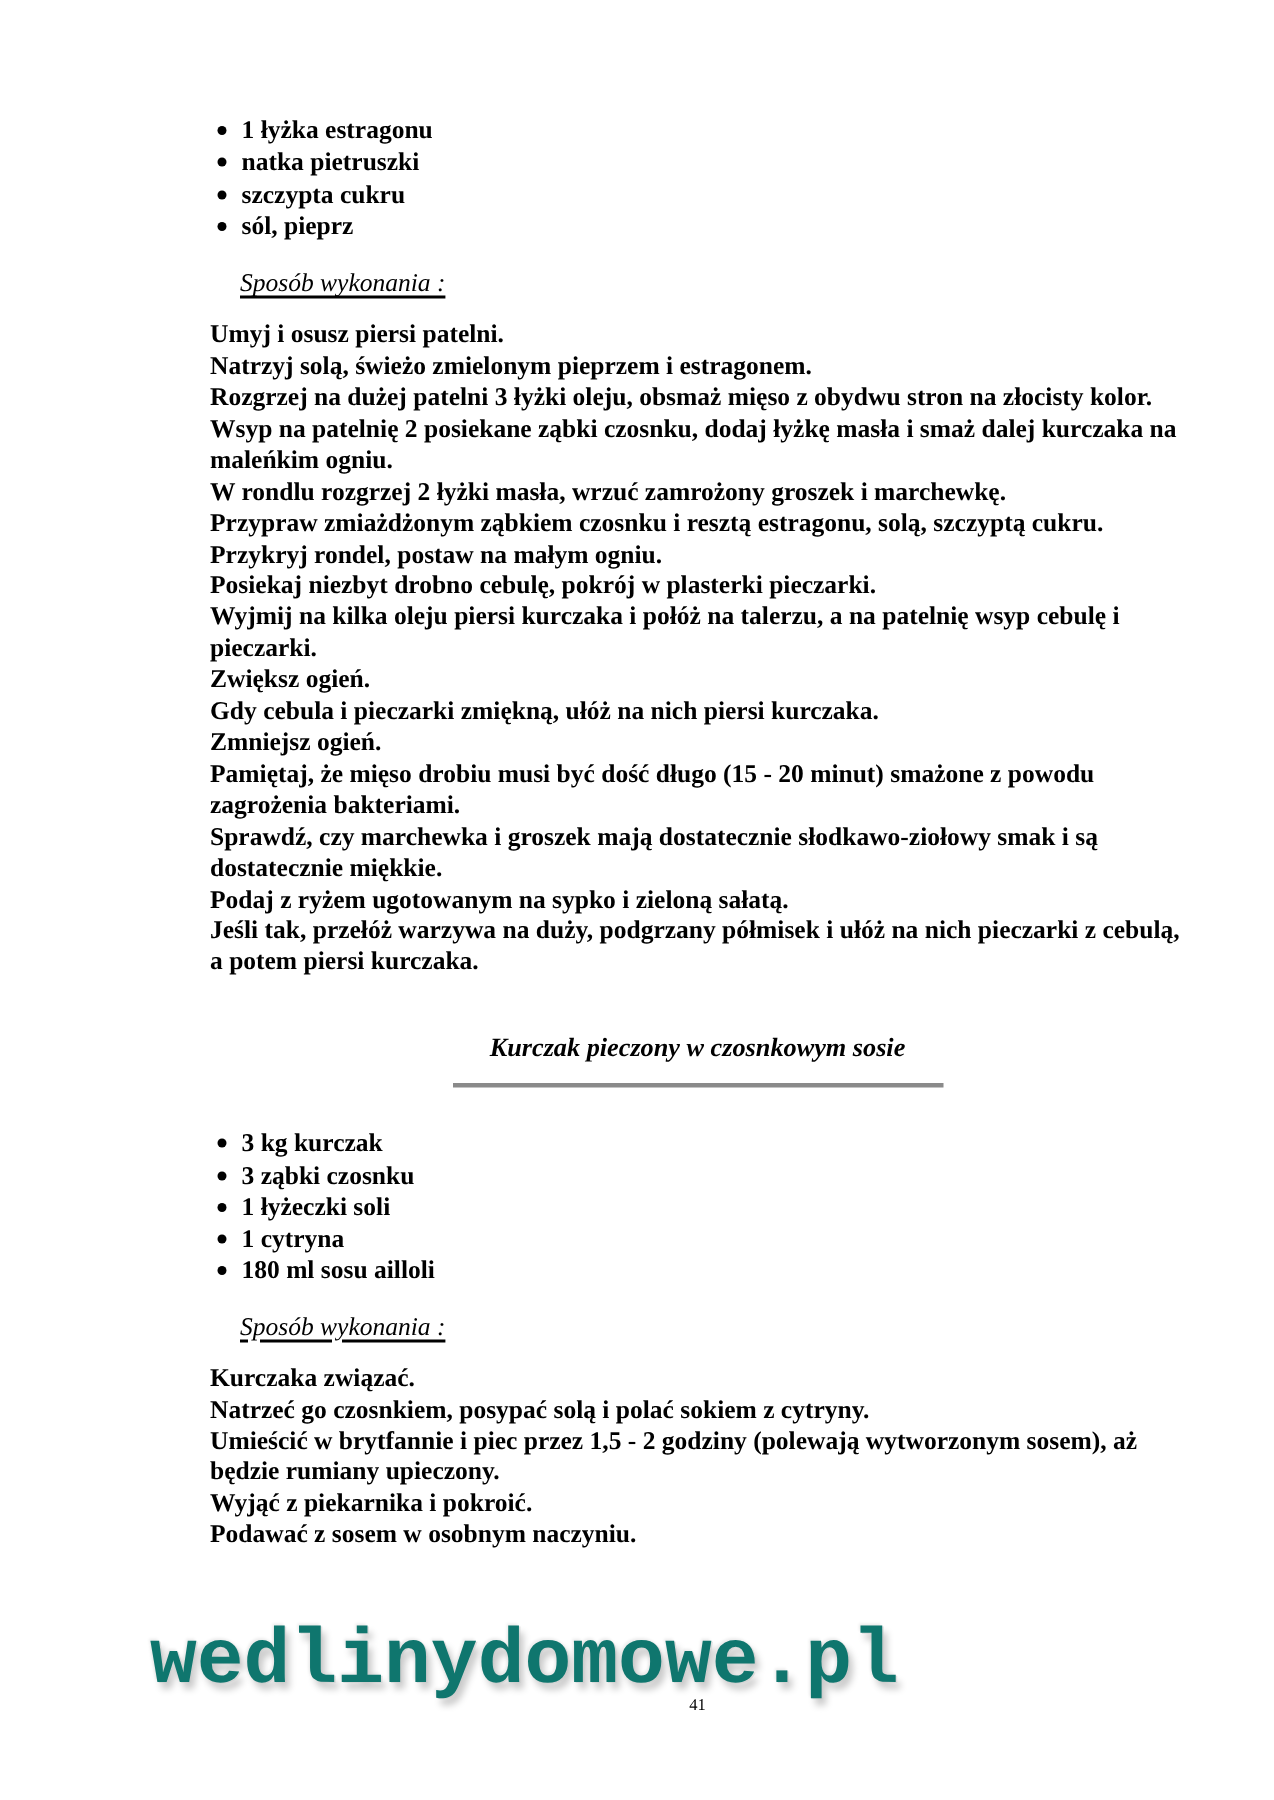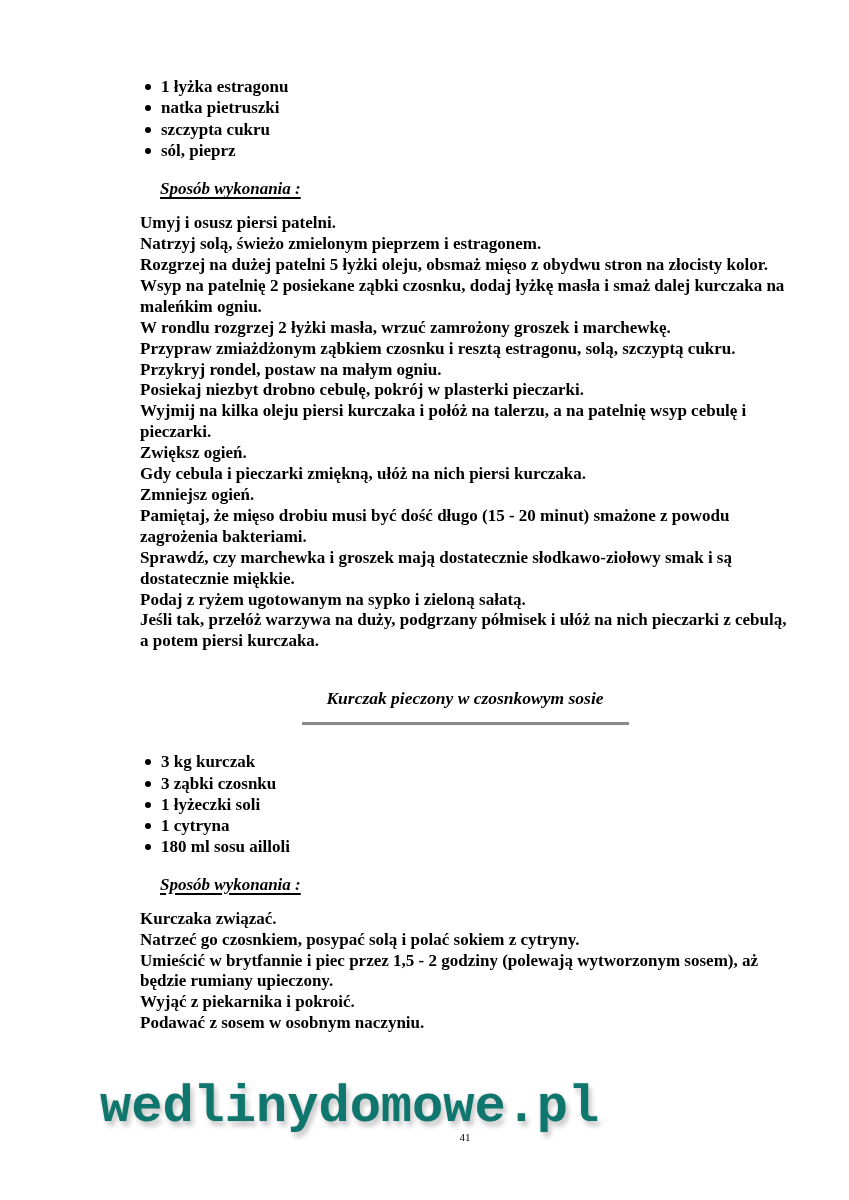--- a/index.html
+++ b/index.html
@@ -33,21 +33,21 @@
     width:6px; height:6px;
     border-radius:50%;
     background:#000;
   }
   .ingredients-2 { margin-top:26px; }
   
   .method-heading {
     margin:18px 0 0 20px;
     font-size:17px;
     font-style:italic;
-    font-weight:bold;
+    font-weight:normal;
   }
   .method-heading span {
     text-decoration:underline;
     text-decoration-thickness:2px;
     text-underline-offset:3px;
   }
   .method-heading-2 { margin-top:17px; }
   
   .steps { margin-top:14px; }
   .steps p {
@@ -111,21 +111,21 @@
       </ul>
 
     <p class="method-heading">
       <span>Sposób wykonania :</span>
     </p>
 
     <div class="steps">
 
     <p>Umyj i osusz piersi patelni.</p>
         <p>Natrzyj solą, świeżo zmielonym pieprzem i estragonem.</p>
-        <p>Rozgrzej na dużej patelni 5 łyżki oleju, obsmaż mięso z obydwu stron na złocisty kolor.</p>
+        <p>Rozgrzej na dużej patelni 3 łyżki oleju, obsmaż mięso z obydwu stron na złocisty kolor.</p>
         <p>Wsyp na patelnię 2 posiekane ząbki czosnku, dodaj łyżkę masła i smaż dalej kurczaka na maleńkim ogniu.</p>
         <p>W rondlu rozgrzej 2 łyżki masła, wrzuć zamrożony groszek i marchewkę.</p>
         <p>Przypraw zmiażdżonym ząbkiem czosnku i resztą estragonu, solą, szczyptą cukru.</p>
         <p>Przykryj rondel, postaw na małym ogniu.</p>
         <p>Posiekaj niezbyt drobno cebulę, pokrój w plasterki pieczarki.</p>
         <p>Wyjmij na kilka oleju piersi kurczaka i połóż na talerzu, a na patelnię wsyp cebulę i pieczarki.</p>
         <p>Zwiększ ogień.</p>
         <p>Gdy cebula i pieczarki zmiękną, ułóż na nich piersi kurczaka.</p>
         <p>Zmniejsz ogień.</p>
         <p>Pamiętaj, że mięso drobiu musi być dość długo (15 - 20 minut) smażone z powodu zagrożenia bakteriami.</p>

